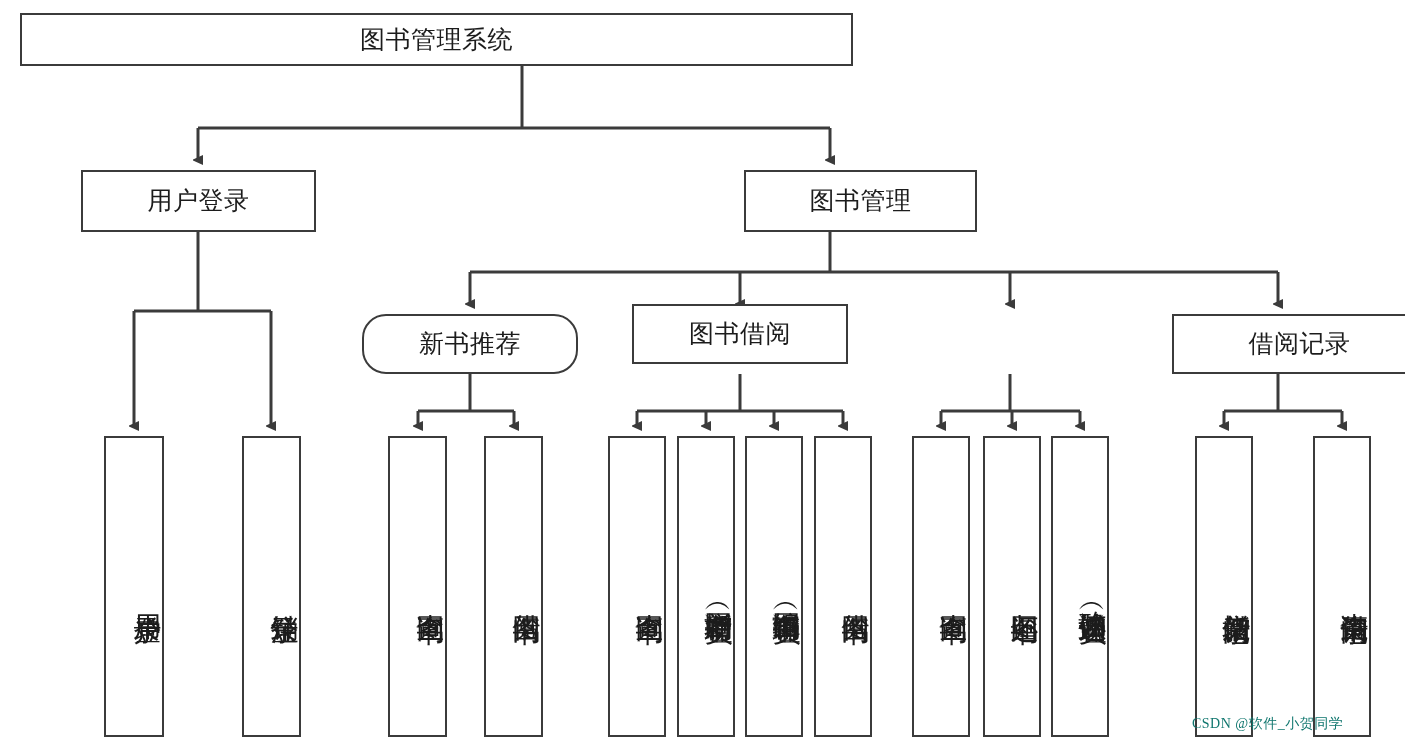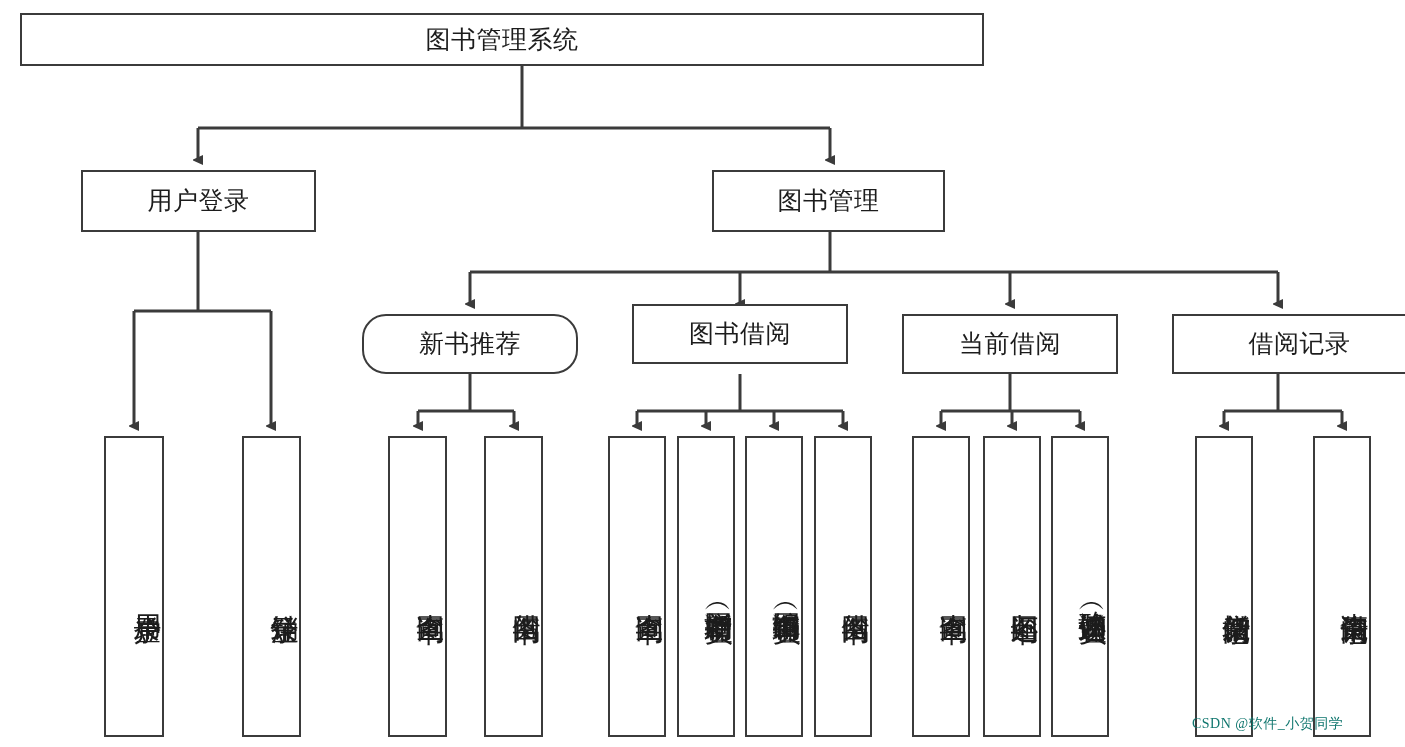--- a/index.html
+++ b/index.html
@@ -117,39 +117,36 @@
       <path d="M1012,411 L1012,426" marker-end="url(#arrow)"></path>
       <path d="M1080,411 L1080,426" marker-end="url(#arrow)"></path>
 
       <path d="M1278,374 L1278,411"></path>
       <path d="M1224,411 L1342,411"></path>
       <path d="M1224,411 L1224,426" marker-end="url(#arrow)"></path>
       <path d="M1342,411 L1342,426" marker-end="url(#arrow)"></path>
     </g>
   </svg>
 
-  <div class="node h root" style="left: 20px; top: 13px; width: 964px; height: 53px;">
+  <div class="node h root" style="left: 20px; top: 13px; width: 833px; height: 53px;">
     <span>图书管理系统</span>
   </div>
 
   <div class="node h" style="left: 81px; top: 170px; width: 235px; height: 62px;">
     <span>用户登录</span>
   </div>
-  <div class="node h" style="left: 712px; top: 170px; width: 233px; height: 62px; justify-content: center;">
+  <div class="node h" style="left: 744px; top: 170px; width: 233px; height: 62px; justify-content: center;">
     <span>图书管理</span>
   </div>
 
   <div class="node h" style="left: 362px; top: 314px; width: 216px; height: 60px; border-radius: 24px;">
     <span>新书推荐</span>
   </div>
   <div class="node h" style="left: 632px; top: 304px; width: 216px; height: 60px;">
     <span>图书借阅</span>
-  </div>
-  <div class="node h" style="left: 902px; top: 314px; width: 216px; height: 60px;">
-    <span>当前借阅</span>
   </div>
   <div class="node h" style="left: 1172px; top: 314px; width: 255px; height: 60px;">
     <span>借阅记录</span>
   </div>
 
   <div class="node v" style="left: 104px; top: 436px; width: 60px; height: 301px;">
     <span class="vlabel">用户登录</span>
   </div>
   <div class="node v" style="left: 242px; top: 436px; width: 59px; height: 301px;">
     <span class="vlabel">注销登录</span>

